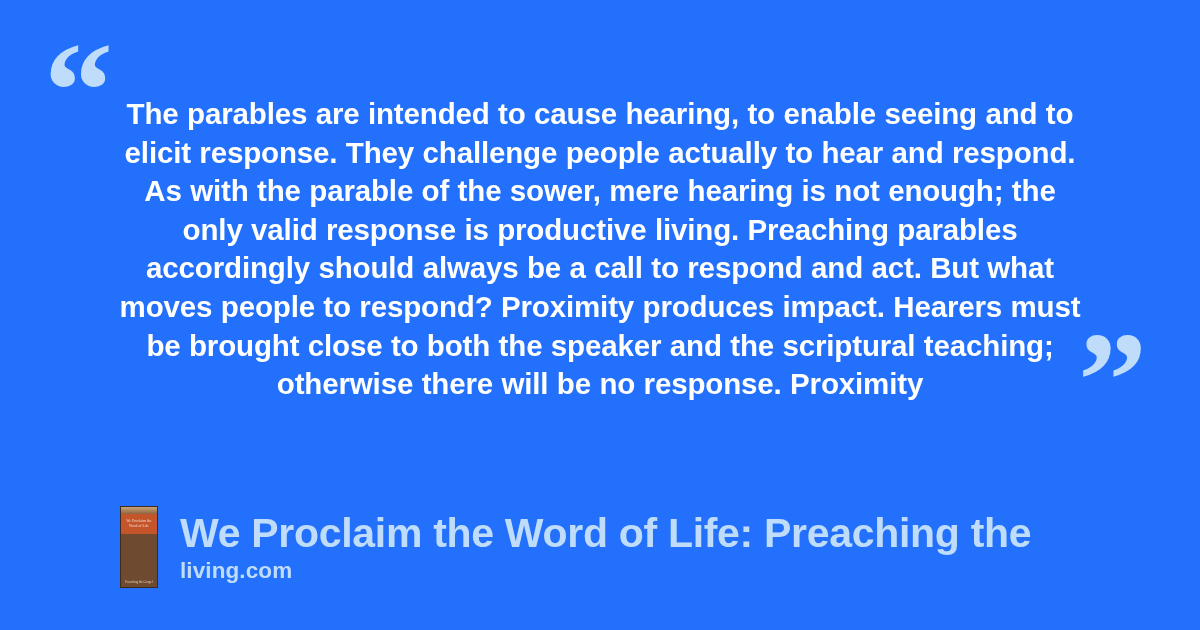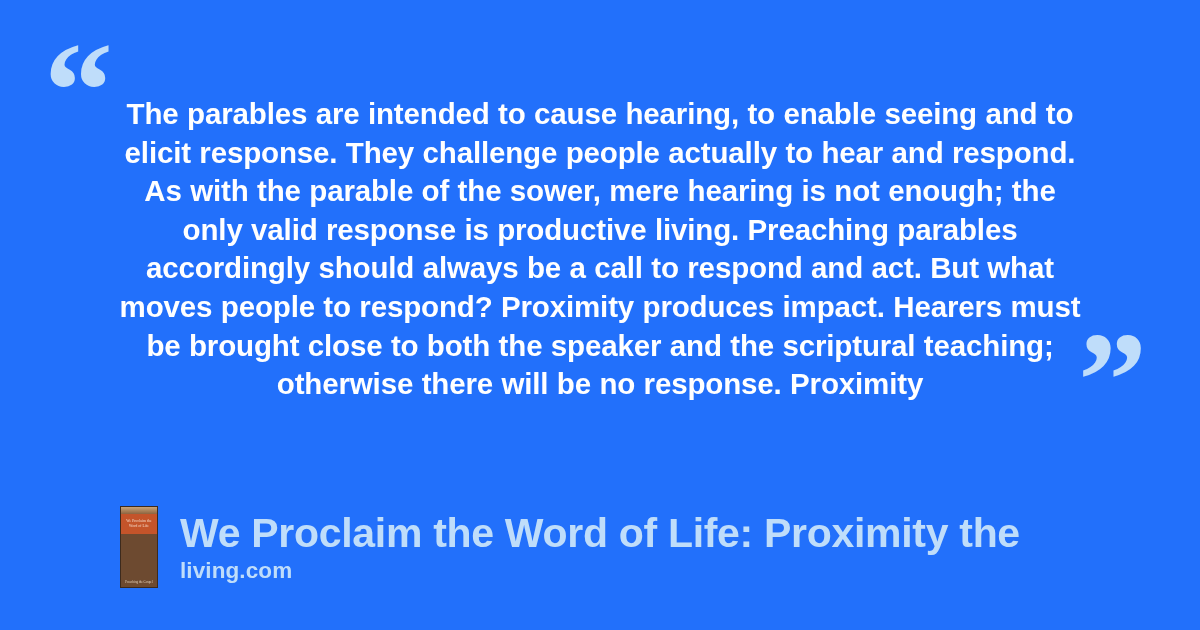--- a/index.html
+++ b/index.html
@@ -178,19 +178,19 @@
       <div class="cover-top-strip"></div>
       <div class="cover-banner">
         <span>We Proclaim the</span>
         <span>Word of Life</span>
       </div>
       <div class="cover-art"></div>
       <div class="cover-bottom-text">Preaching the Gospel</div>
     </div>
 
     <div id="footer-text">
-      <div id="book-title">We Proclaim the Word of Life: Proximity the</div>
+      <div id="book-title">We Proclaim the Word of Life: Preaching the</div>
       <div id="site-name">living.com</div>
     </div>
 
   </div>
 
 </div>
 
 </body></html>

